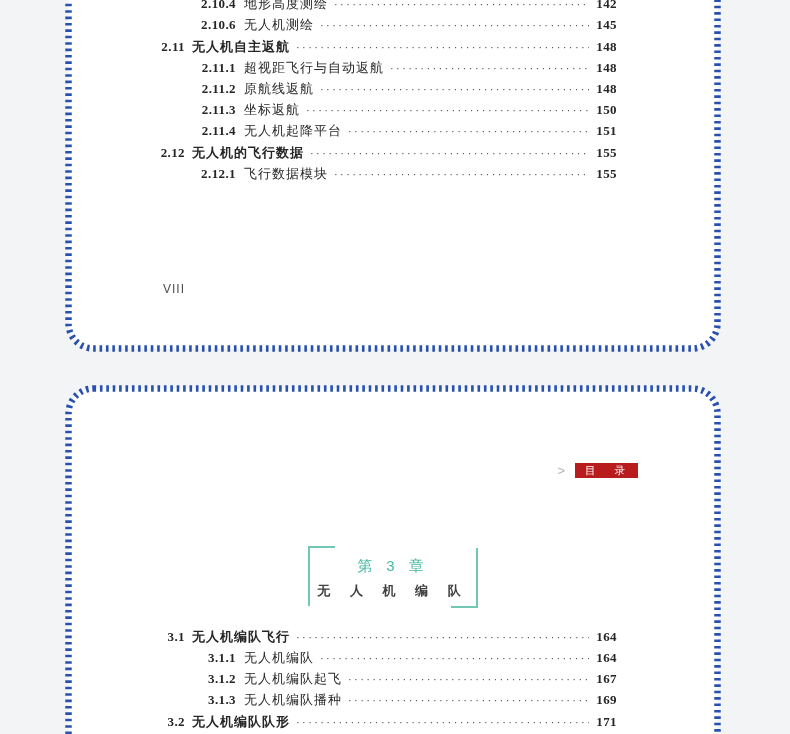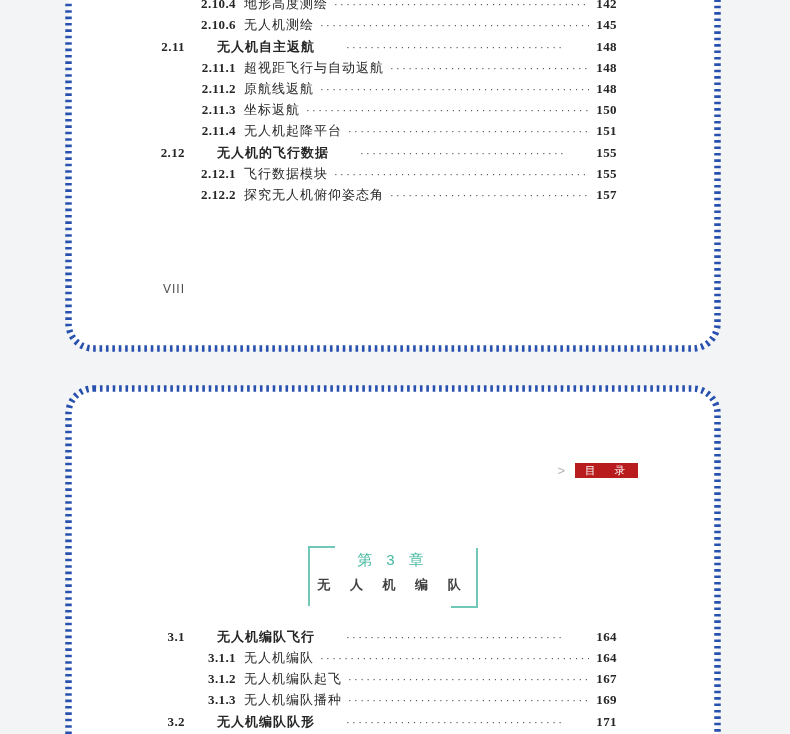--- a/index.html
+++ b/index.html
@@ -24,42 +24,42 @@
   .toc-row { display:flex; align-items:center; height:20.8px; font-size:13px; white-space:nowrap; }
   .toc-row .num { text-align:right; font-weight:700; letter-spacing:.4px; flex:0 0 auto; }
   .toc-row.bold .num { width:26px; margin-right:7px; }
   .toc-row.sub  .num { width:77px; margin-right:8px; }
   .toc-row .title { flex:0 0 auto; letter-spacing:1px; }
   .toc-row.bold .title { font-weight:700; font-family:"Liberation Sans","DejaVu Sans",sans-serif; }
   .toc-row .dots { flex:1 1 auto; overflow:hidden; white-space:nowrap; color:#3a3a3a;
                    font-size:11px; letter-spacing:2.4px; margin:0 4px 0 6px; }
   .toc-row .dots::before { content:"······················································································································································"; }
   .toc-row .pg { flex:0 0 auto; min-width:24px; text-align:right; font-weight:700; letter-spacing:.4px; }
-  .toc-row.bold { margin-top:1.5px;gap:25px; }
+  .toc-row.bold { margin-top:1.5px; }
   .toc-row:first-child { margin-top:0; }
 
   
   .folio { position:absolute; left:98px; top:326px; font-size:12px; color:#4d4d4d;
            letter-spacing:1px; font-family:"Liberation Sans","DejaVu Sans",sans-serif; }
 
   
   .doc-header { position:absolute; top:78px; right:83px; display:flex; align-items:center; gap:10px; }
   .chev { color:#b3b3b3; font-size:13px; font-family:"Liberation Sans","DejaVu Sans",sans-serif; }
   .badge { background:#b91c1c; color:#ffffff; font-size:10.5px; line-height:14px; height:15px;
            padding:0 5px 0 10px; letter-spacing:8px;
            font-family:"Liberation Sans","DejaVu Sans",sans-serif; }
 
   
   .chapter { position:absolute; top:161px; left:50%; transform:translateX(-50%);
              width:170px; height:62px; text-align:center; white-space:nowrap; }
   .chapter .corner-tl { position:absolute; left:0; top:0; width:27px; height:60px;
              border-left:2px solid #6fc9b6; border-top:2px solid #6fc9b6; }
   .chapter .corner-br { position:absolute; right:0; bottom:0; width:27px; height:60px;
              border-right:2px solid #6fc9b6; border-bottom:2px solid #6fc9b6; }
-  .chapter .eyebrow { margin-top:5px; font-size:15px; letter-spacing:5px; color:#45b8a1;
+  .chapter .eyebrow { margin-top:11px; font-size:15px; letter-spacing:5px; color:#45b8a1;
              font-family:"Liberation Sans","DejaVu Sans",sans-serif; }
   .chapter .ctitle { margin-top:6px; font-size:13px; font-weight:700; letter-spacing:8px;
              color:#404040; font-family:"Liberation Sans","DejaVu Sans",sans-serif; }
 </style>
 </head>
 <body>
 
 <div class="page" id="page1">
   <svg class="page-border" viewBox="0 0 656 396" preserveAspectRatio="none">
     <rect x="3.5" y="3.5" width="649" height="389" rx="25" ry="25" fill="#ffffff" stroke="#2850ae" stroke-width="6.5" stroke-dasharray="2.6 3.8"></rect>
@@ -124,26 +124,20 @@
     <span class="pg">155</span>
   </div>
 
   <div class="toc-row sub">
     <span class="num">2.12.1</span>
     <span class="title">飞行数据模块</span>
     <span class="dots"></span>
     <span class="pg">155</span>
   </div>
 
-  <div class="toc-row sub">
-    <span class="num">2.12.2</span>
-    <span class="title">探究无人机俯仰姿态角</span>
-    <span class="dots"></span>
-    <span class="pg">157</span>
-  </div>
 
 </div>
     <div class="folio">VIII</div>
   </div>
 </div>
 
 <div class="page" id="page2">
   <svg class="page-border" viewBox="0 0 656 392" preserveAspectRatio="none">
     <rect x="3.5" y="3.5" width="649" height="420" rx="25" ry="25" fill="#ffffff" stroke="#2850ae" stroke-width="6.5" stroke-dasharray="2.6 3.8"></rect>
   </svg>

